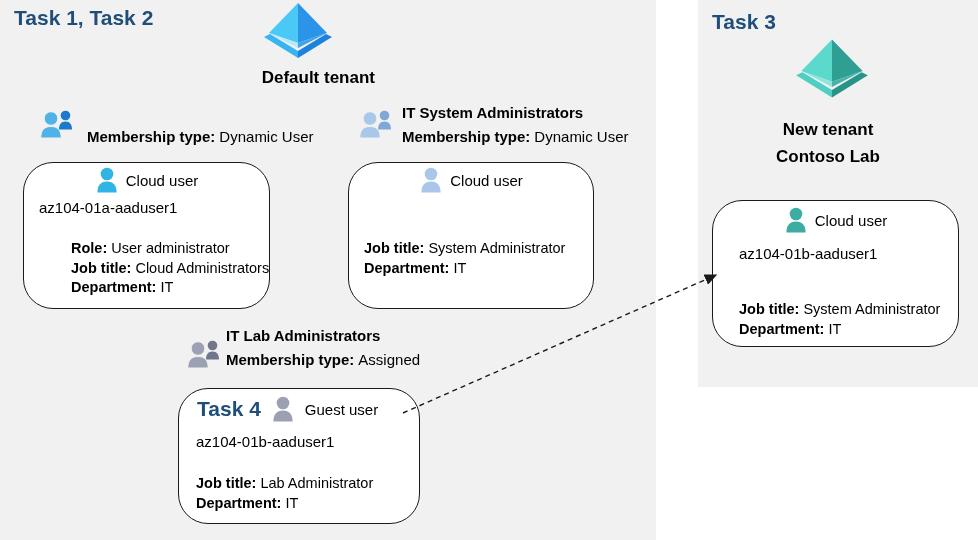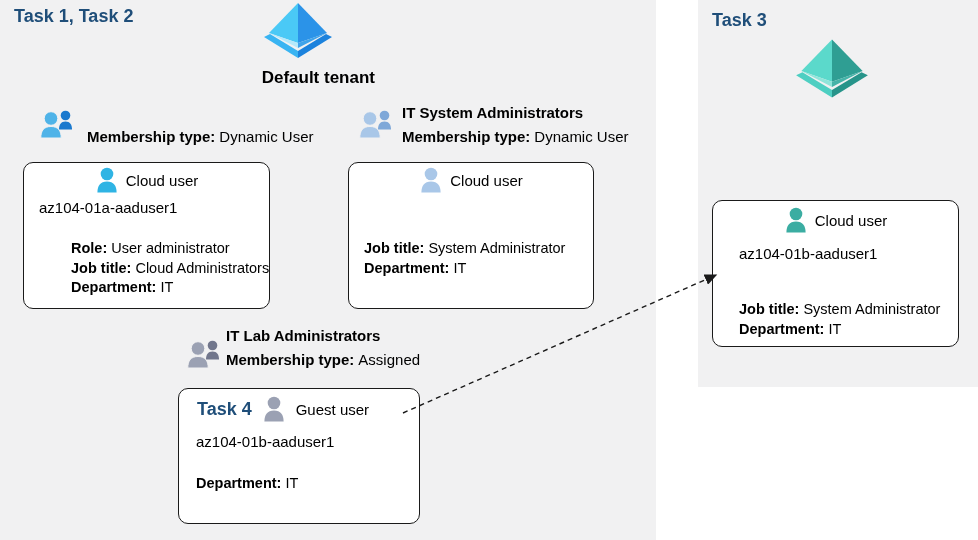--- a/index.html
+++ b/index.html
@@ -1,25 +1,25 @@
 <!DOCTYPE html>
 <html><head>
 <meta charset="utf-8">
 <style>
   html,body{margin:0;padding:0;background:#fff;}
   .canvas{position:relative;width:978px;height:540px;background:#ffffff;
     font-family:"Liberation Sans",sans-serif;color:#000;overflow:hidden;}
   .region{position:absolute;background:#f1f1f2;}
   .abs{position:absolute;}
-  .task-label{position:absolute;font-weight:bold;font-size:18px;color:#1f4e79;white-space:nowrap;}
+  .task-label{position:absolute;font-weight:bold;font-size:21px;color:#1f4e79;white-space:nowrap;}
   .tenant-name{position:absolute;font-weight:bold;font-size:17px;text-align:center;white-space:nowrap;}
   .group-title{position:absolute;font-weight:bold;font-size:15px;white-space:nowrap;}
   .group-membership{position:absolute;font-size:15px;white-space:nowrap;}
   .b{font-weight:bold;margin-right:4px;}
-  .card{position:absolute;background:#ffffff;border:1.4px solid #1a1a1a;border-radius:10px;}
+  .card{position:absolute;background:#ffffff;border:1.4px solid #1a1a1a;border-radius:30px;}
   .card-header{position:absolute;top:4px;left:0;right:0;display:flex;align-items:center;
     justify-content:center;gap:7px;font-size:15px;}
   .card-header.left-aligned{justify-content:flex-start;padding-left:18px;gap:10px;}
   .card-name{position:absolute;font-weight:normal;font-size:15px;white-space:nowrap;}
   .card-attrs{position:absolute;font-size:14.5px;line-height:19.5px;}
   .attr-line{white-space:nowrap;}
   .icon{display:block;}
   svg{display:block;}
 </style>
 </head>
@@ -120,34 +120,39 @@
     <div class="card-header left-aligned" style="top:7px;">
       <span class="task-label" style="position:static;">Task 4</span>
       <svg class="icon" width="24" height="26" viewBox="0 0 24 26">
         <circle cx="12" cy="7" r="6.3" fill="#9BA1B3"></circle>
         <path d="M12 14.6 C5.4 14.6 2.4 18.8 2.4 25.6 L21.6 25.6 C21.6 18.8 18.6 14.6 12 14.6 Z" fill="#9BA1B3"></path>
       </svg>
       <span>Guest user</span>
     </div>
     <div class="card-name" style="left:17px;top:44px;">az104-01b-aaduser1</div>
     <div class="card-attrs" style="left:17px;top:84px;line-height:20px;">
+      <div class="attr-line"><span class="b">Job title:</span><span>Lab Administrator</span></div>
       <div class="attr-line"><span class="b">Department:</span><span>IT</span></div>
     </div>
   </div>
 
   <div class="task-label" style="left:712px;top:10px;">Task 3</div>
 
   <svg class="abs icon" style="left:794px;top:38px;" width="76" height="62" viewBox="0 0 72 58">
     <polygon points="36,1 7,31 36,41" fill="#5BD9CB"></polygon>
     <polygon points="36,1 65,31 36,41" fill="#2F9E93"></polygon>
     <polygon points="7,31 36,41 36,46" fill="#8FE5DA"></polygon>
     <polygon points="65,31 36,41 36,46" fill="#45B3A8"></polygon>
     <polygon points="2,35 36,56 36,49 8,32" fill="#4ECFC2"></polygon>
     <polygon points="70,35 36,56 36,49 64,32" fill="#27948A"></polygon>
   </svg>
+  <div class="tenant-name" style="left:738px;top:116px;width:180px;line-height:27px;">
+    <div>New  tenant</div>
+    <div>Contoso Lab</div>
+  </div>
 
   <div class="card" style="left:712px;top:200px;width:245px;height:145px;">
     <div class="card-header" style="top:6px;">
       <svg class="icon" width="24" height="26" viewBox="0 0 24 26">
         <circle cx="12" cy="7" r="6.3" fill="#3BADA2"></circle>
         <path d="M12 14.6 C5.4 14.6 2.4 18.8 2.4 25.6 L21.6 25.6 C21.6 18.8 18.6 14.6 12 14.6 Z" fill="#3BADA2"></path>
       </svg>
       <span>Cloud user</span>
     </div>
     <div class="card-name" style="left:26px;top:44px;">az104-01b-aaduser1</div>

